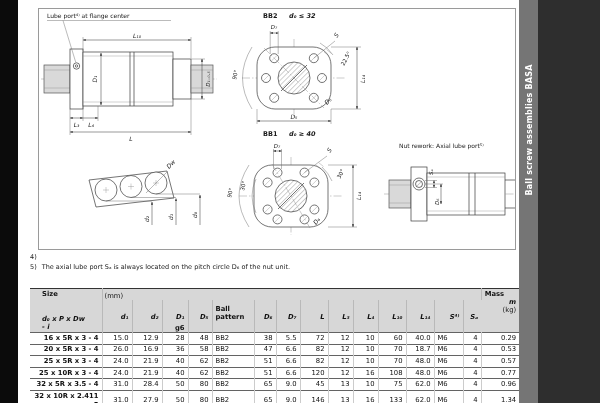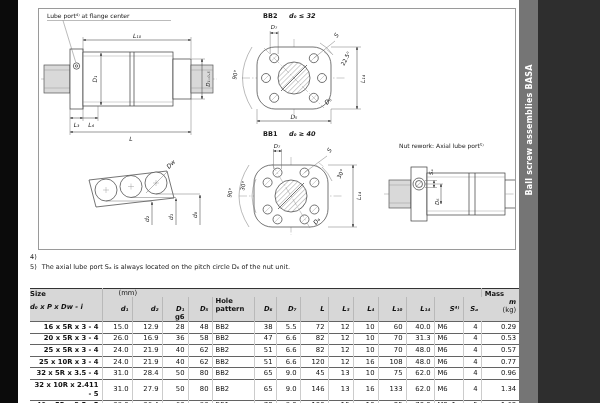--- a/index.html
+++ b/index.html
@@ -35,24 +35,24 @@
   .fn { display: flex; gap: 5px; line-height: 9.5px; }
 
   table.spec {
     position: absolute; left: 12px; top: 288px; width: 489px;
     border-collapse: collapse; table-layout: fixed;
     font-size: 6.8px; color: #111;
     border-top: 1.5px solid #333; border-bottom: 1.5px solid #333;
   }
   .spec thead th { background: #d7d7d7; padding: 0 3px; vertical-align: bottom; border-right: 1px solid #b9b9b9; font-weight: bold; }
   .spec thead { border-bottom: 1.2px solid #333; }
-  .spec th.size-th { text-align: left; vertical-align: top; padding: 1px 0; }
+  .spec th.size-th { text-align: left; vertical-align: top; padding: 1px 12px; }
   .spec th.size-th .top { font-weight: bold; }
-  .spec th.size-th .bottom { font-weight: bold; margin-top: 5px; }
-  .spec th.mm-th { text-align: left; font-weight: normal; height: 8px; padding: 0 16px; margin-top: 24px; }
+  .spec th.size-th .bottom { font-weight: bold; margin-top: 17px; }
+  .spec th.mm-th { text-align: left; font-weight: normal; height: 8px; padding: 0 2px; margin-top: 24px; }
   .spec th.mass-th { text-align: left; vertical-align: top; padding: 1px 3px; }
   .spec th.mass-th .m-sym { text-align: right; font-style: italic; }
   .spec th.mass-th .m-unit { text-align: right; font-weight: normal; }
   .spec tr.symrow th { height: 10px; }
   .spec tr.subrow th { height: 7px; font-weight: bold; }
   .spec th.sym { font-style: italic; }
   .spec th.num-col { text-align: right; }
   .spec th.text-col { text-align: left; }
   .spec tbody td { padding: .8px 3px; border-right: 1px solid #ccc; border-top: 1px solid #636363; height: 10.2px; line-height: 9px; }
   .spec td.size-col { font-weight: bold; text-align: right; padding-left: 2px; }
@@ -319,21 +319,21 @@
           <div>Mass</div>
           <div class="m-sym">m</div>
           <div class="m-unit">(kg)</div>
         </th>
       </tr>
       <tr class="symrow" id="symbol-row">
           <th class="num-col sym">d₁</th>
           <th class="num-col sym">d₂</th>
           <th class="num-col sym">D₁</th>
           <th class="num-col sym">D₅</th>
-          <th class="text-col">Hole pattern</th>
+          <th class="text-col">Ball pattern</th>
           <th class="num-col sym">D₆</th>
           <th class="num-col sym">D₇</th>
           <th class="num-col sym">L</th>
           <th class="num-col sym">L₃</th>
           <th class="num-col sym">L₄</th>
           <th class="num-col sym">L₁₀</th>
           <th class="num-col sym">L₁₄</th>
           <th class="num-col sym">S⁴⁾</th>
           <th class="num-col sym">Sₐ</th>
         </tr>
@@ -379,21 +379,21 @@
           <td class="num-col">16.9</td>
           <td class="num-col">36</td>
           <td class="num-col">58</td>
           <td class="text-col">BB2</td>
           <td class="num-col">47</td>
           <td class="num-col">6.6</td>
           <td class="num-col">82</td>
           <td class="num-col">12</td>
           <td class="num-col">10</td>
           <td class="num-col">70</td>
-          <td class="num-col">31.3</td>
+          <td class="num-col">18.7</td>
           <td class="text-col">M6</td>
           <td class="num-col">4</td>
           <td class="num-col">0.53</td>
         </tr>
         <tr>
           <td class="size-col">25 x 5R x 3 - 4</td>
           <td class="num-col">24.0</td>
           <td class="num-col">21.9</td>
           <td class="num-col">40</td>
           <td class="num-col">62</td>

